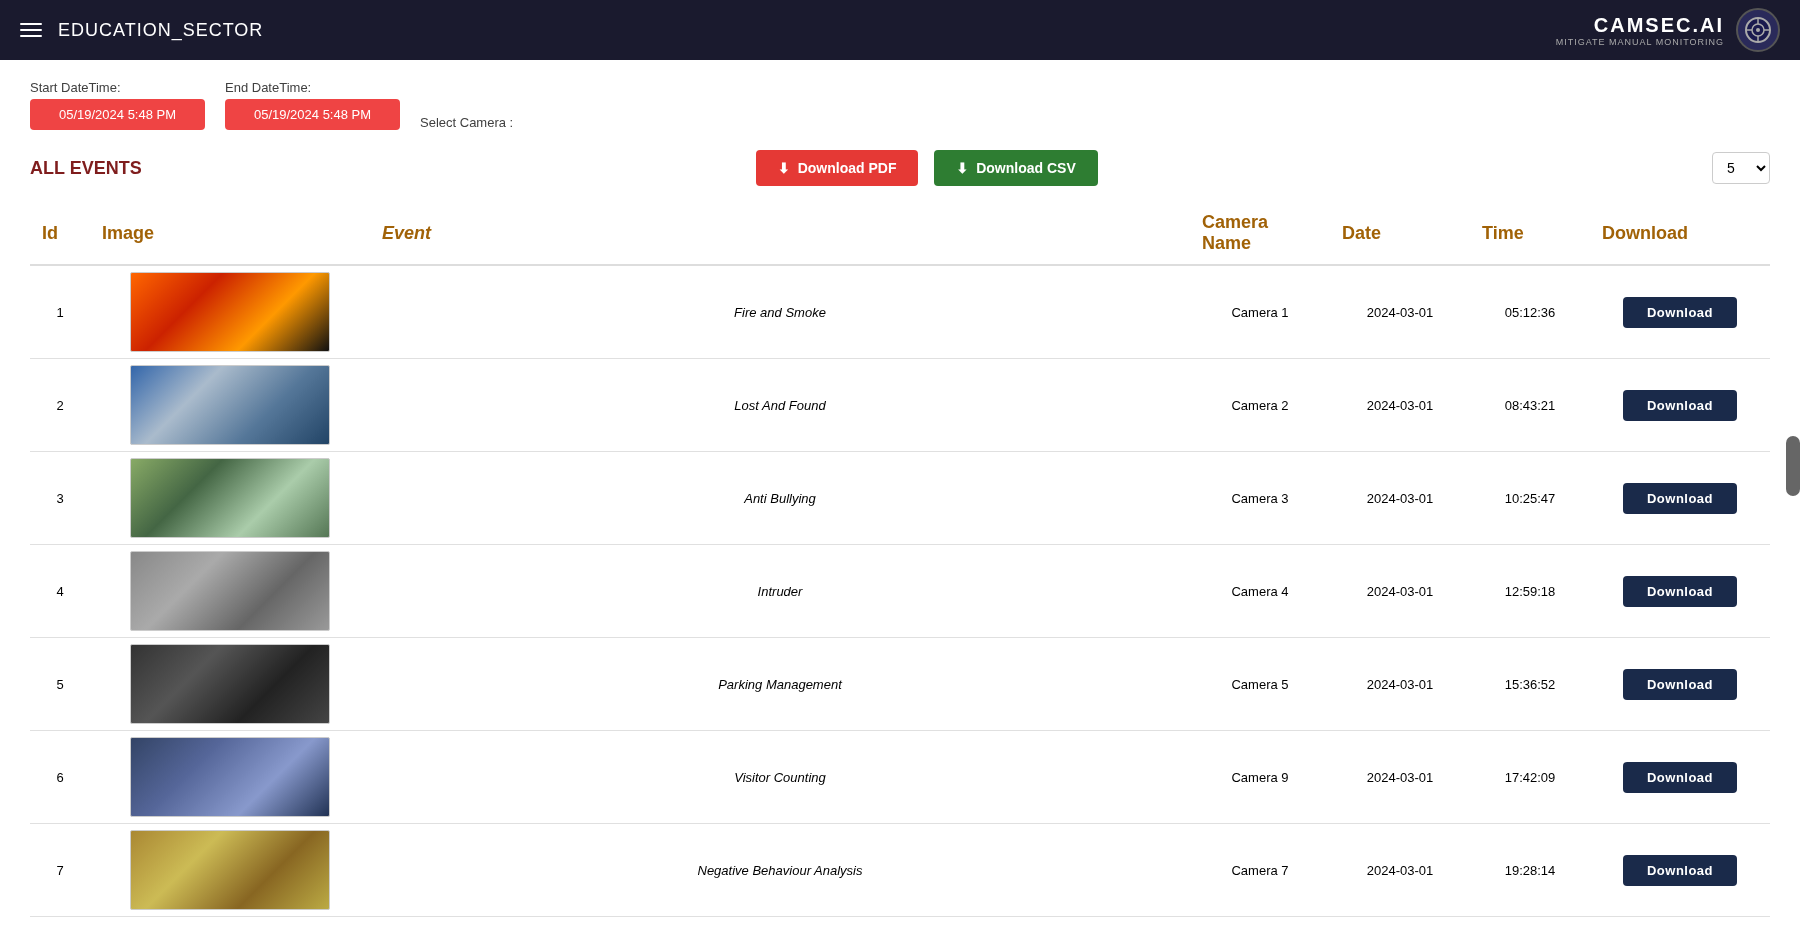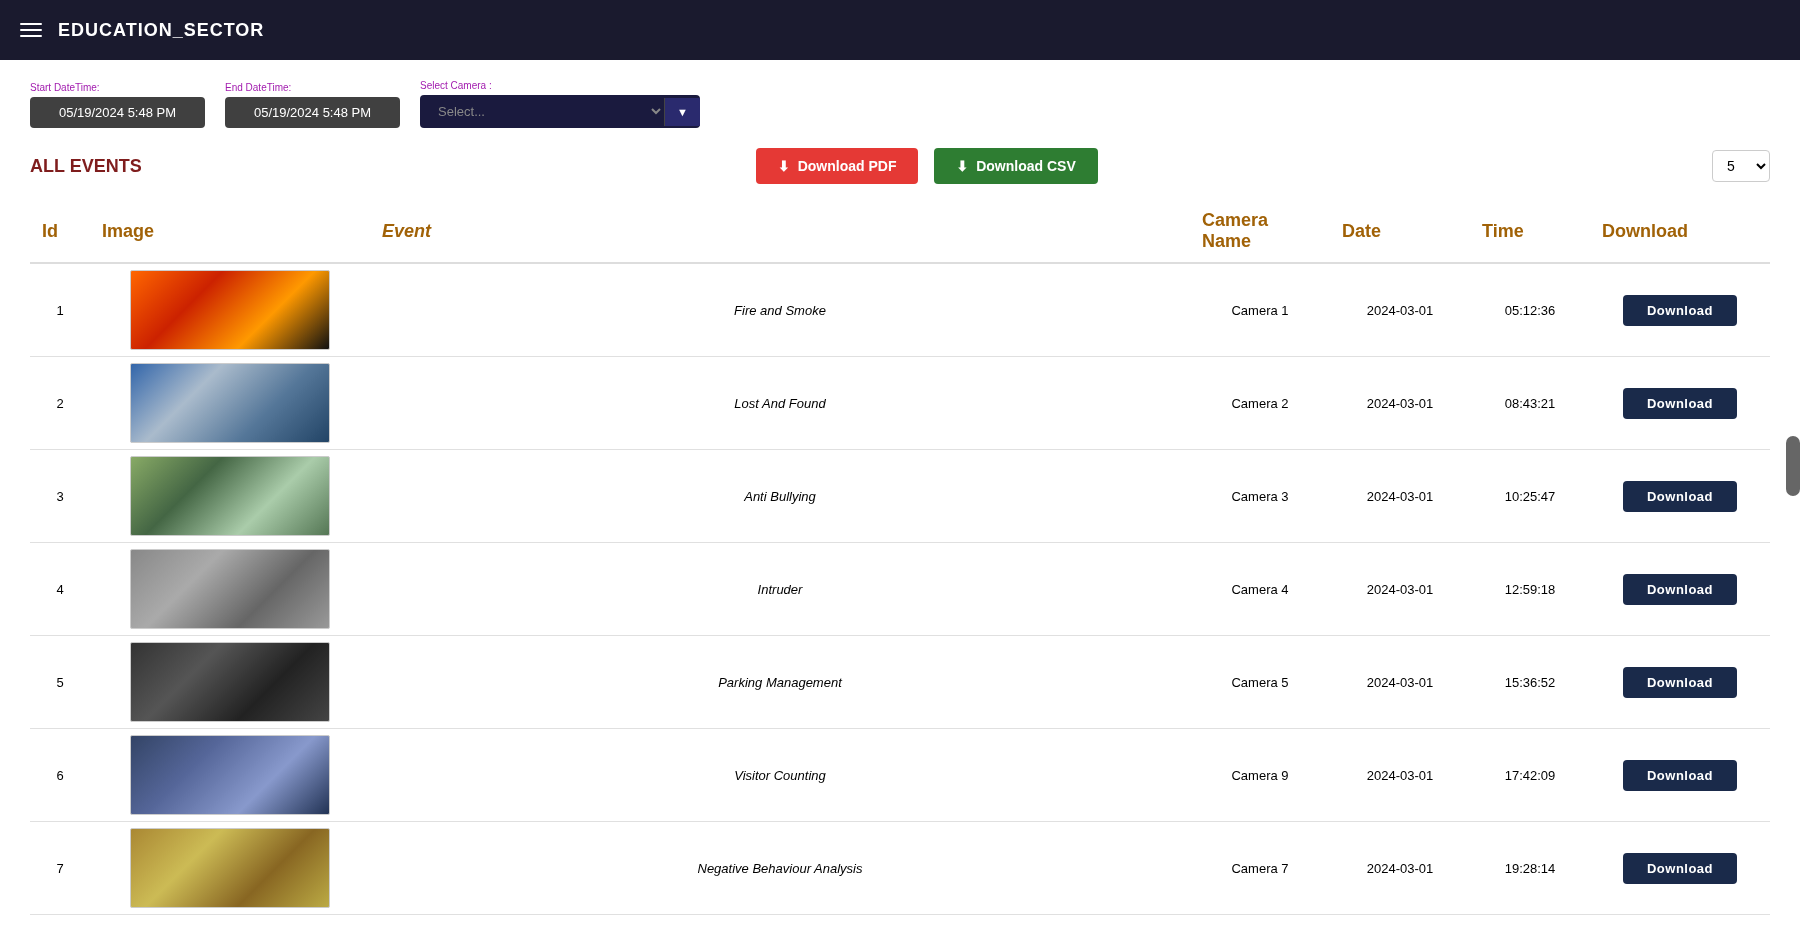--- a/index.html
+++ b/index.html
@@ -16,42 +16,42 @@
     }
     .header-left { display: flex; align-items: center; gap: 16px; }
     .menu-icon {
       display: flex; flex-direction: column; gap: 4px; cursor: pointer;
       width: 22px;
     }
     .menu-icon span {
       display: block; height: 2px; background: white; border-radius: 2px;
     }
     .header-title {
-      color: white; font-weight: bold; font-size: 18px; letter-spacing: 1px;
+      color: white; font-weight: normal; font-size: 18px; letter-spacing: 1px;
     }
     .header-right { display: flex; align-items: center; gap: 12px; }
     .camsec-logo { display: flex; flex-direction: column; align-items: flex-end; }
     .camsec-logo .brand { color: white; font-size: 20px; font-weight: bold; letter-spacing: 2px; }
     .camsec-logo .tagline { color: #aaa; font-size: 9px; letter-spacing: 1px; }
     .logo-circle {
       width: 44px; height: 44px; border-radius: 50%;
       background: #2a2a5a; border: 2px solid #555;
       display: flex; align-items: center; justify-content: center;
       color: white; font-size: 18px;
     }
 
     
     .main-content { background: white; padding: 20px 30px; min-height: 871px; }
 
     
     .filter-row { display: flex; align-items: flex-end; gap: 20px; margin-bottom: 20px; }
     .filter-group { display: flex; flex-direction: column; gap: 4px; }
-    .filter-label { font-size: 10px; color: #a21caf; }
+    .filter-label { font-size: 13px; color: #404040; }
     .datetime-input {
-      background: #404040; color: white; border: none;
+      background: #ef4444; color: white; border: none;
       padding: 8px 14px; border-radius: 4px; font-size: 13px;
       width: 175px; cursor: pointer;
     }
     .camera-select-wrapper {
       display: flex; align-items: center;
       background: #1a1a3e; border-radius: 4px; width: 280px; overflow: hidden;
     }
     .camera-select {
       background: transparent; color: #888; border: none;
       padding: 8px 14px; font-size: 13px; flex: 1; outline: none; cursor: pointer;
@@ -143,48 +143,52 @@
 
 <div class="header">
   <div class="header-left">
     <div class="menu-icon">
       <span></span>
         <span></span>
         <span></span>
     </div>
     <span class="header-title">EDUCATION_SECTOR</span>
   </div>
+  <div class="header-right">
+    <div class="camsec-logo">
+      <span class="brand">CAMSEC.AI</span>
+      <span class="tagline">MITIGATE MANUAL MONITORING</span>
+    </div>
+    <div class="logo-circle">
+      <svg width="28" height="28" viewBox="0 0 28 28" fill="none">
+        <circle cx="14" cy="14" r="12" stroke="#aaa" stroke-width="2" fill="#1a1a4e"></circle>
+        <circle cx="14" cy="14" r="6" stroke="#aaa" stroke-width="1.5" fill="none"></circle>
+        <circle cx="14" cy="14" r="2" fill="#aaa"></circle>
+        <line x1="14" y1="2" x2="14" y2="8" stroke="#aaa" stroke-width="1.5"></line>
+        <line x1="14" y1="20" x2="14" y2="26" stroke="#aaa" stroke-width="1.5"></line>
+        <line x1="2" y1="14" x2="8" y2="14" stroke="#aaa" stroke-width="1.5"></line>
+        <line x1="20" y1="14" x2="26" y2="14" stroke="#aaa" stroke-width="1.5"></line>
+      </svg>
+    </div>
+  </div>
 </div>
 
 <div class="main-content">
 
   <div class="filter-row">
     <div class="filter-group">
       <span class="filter-label">Start DateTime:</span>
       <button class="datetime-input">05/19/2024 5:48 PM</button>
     </div>
     <div class="filter-group">
       <span class="filter-label">End DateTime:</span>
       <button class="datetime-input">05/19/2024 5:48 PM</button>
     </div>
     <div class="filter-group">
       <span class="filter-label">Select Camera :</span>
-      <div class="camera-select-wrapper">
-        <select class="camera-select">
-          <option>Select...</option>
-          <option>Camera 1</option>
-          <option>Camera 2</option>
-          <option>Camera 3</option>
-          <option>Camera 4</option>
-          <option>Camera 5</option>
-          <option>Camera 6</option>
-          <option>Camera 7</option>
-        </select>
-        <div class="select-arrow">▼</div>
-      </div>
     </div>
   </div>
 
   <div class="actions-row">
     <span class="section-title">ALL EVENTS</span>
     <div class="actions-center">
       <button class="btn-pdf">
         <span>⬇</span>
         <span>Download PDF</span>
       </button>

